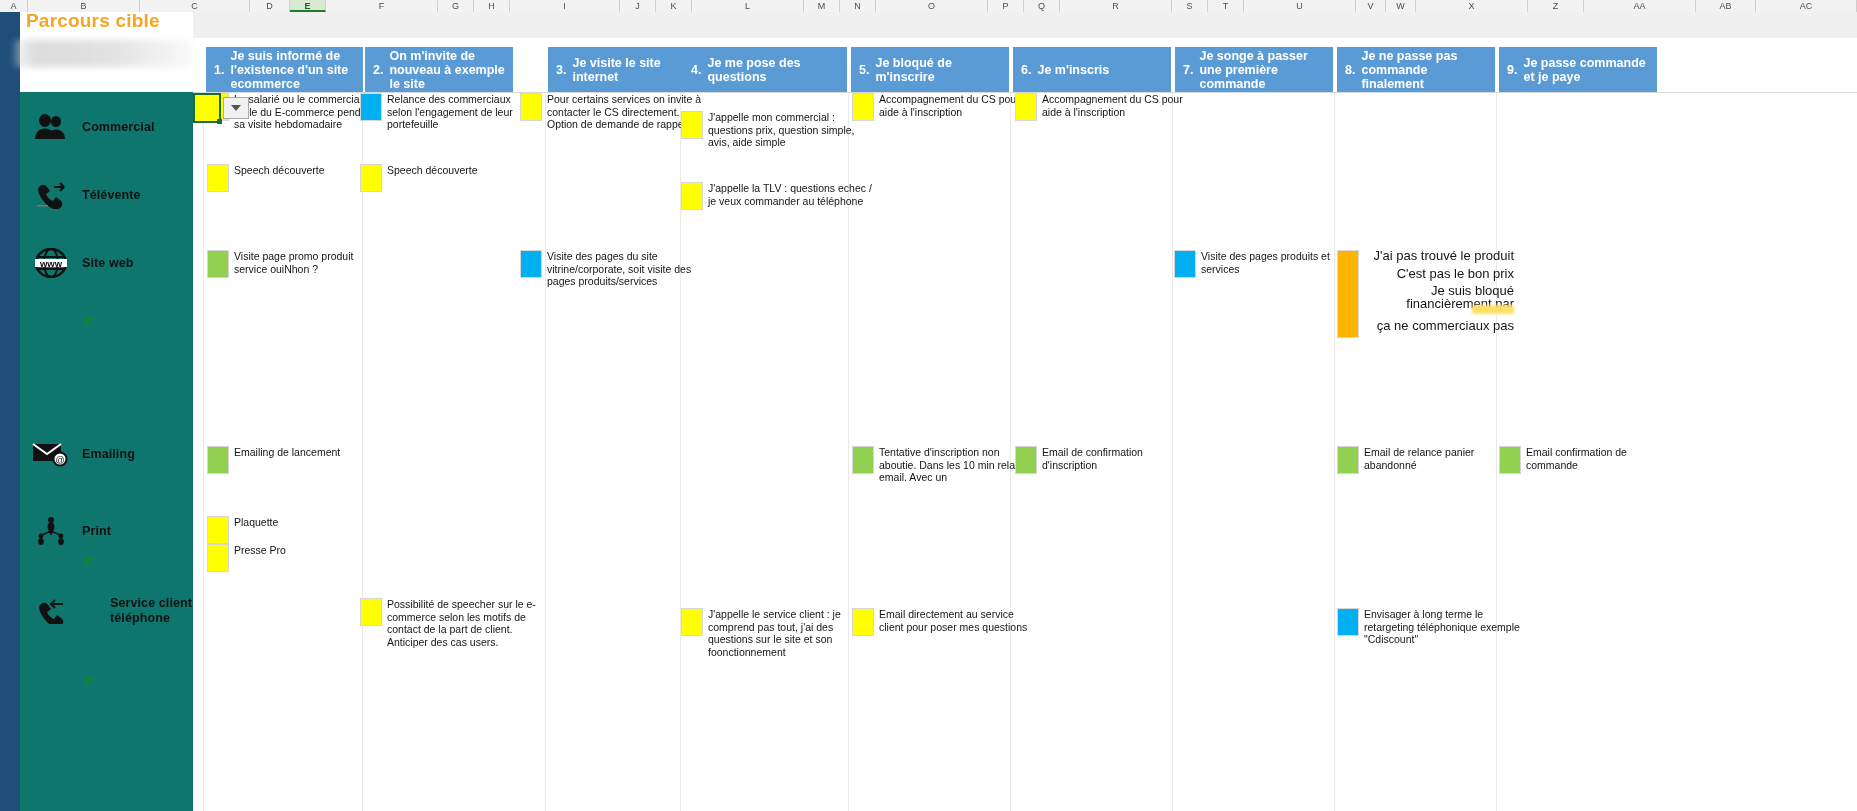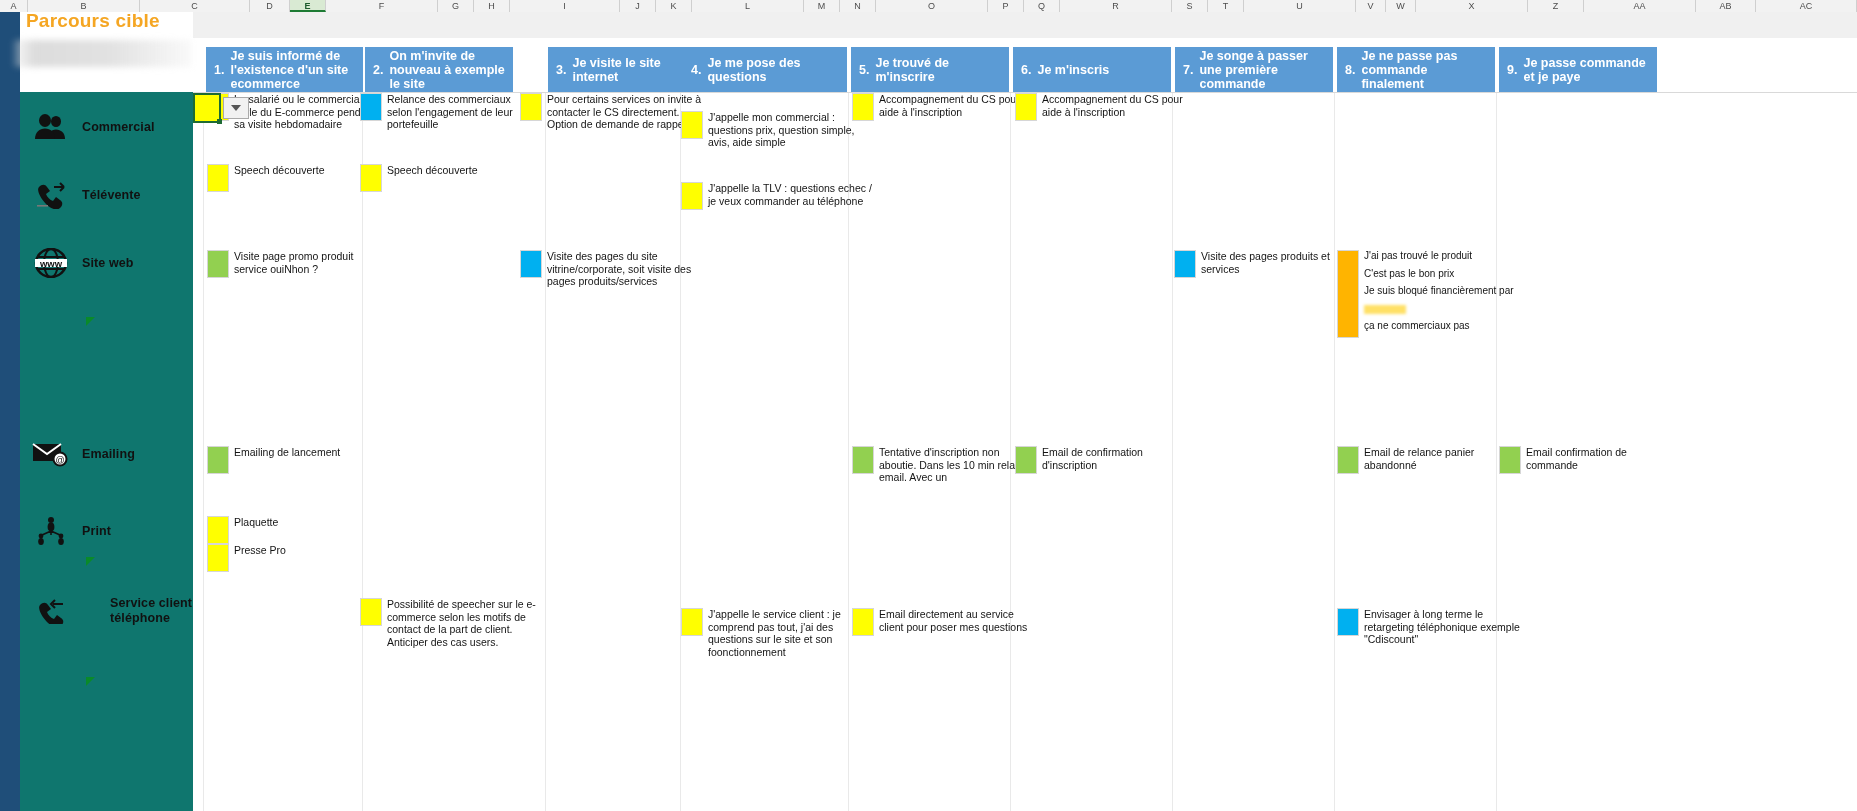--- a/index.html
+++ b/index.html
@@ -136,21 +136,21 @@
     display:block;width:0;height:0;
     border-left:5px solid transparent;border-right:5px solid transparent;
     border-top:6px solid #555;
   }
 
   
   .chip-tall{flex:0 0 auto;width:22px;border:1px solid #d6d6d6;box-sizing:border-box;}
   .chip-tall.o{background:#ffb400;}
   .chip-tall.y{background:#ffff00;}
   .stack{position:absolute;}
-  .stack-line{font-size:10px;line-height:12.5px;color:#141414;white-space:nowrap;}
+  .stack-line{font-size:13px;line-height:12.5px;color:#141414;white-space:nowrap;text-align:right;}
   .redact-sm{
     display:inline-block;width:42px;height:9px;background:#ffe066;filter:blur(1.5px);
     vertical-align:middle;
   }
 </style>
 </head>
 <body>
 
 <div id="app">
 
@@ -207,21 +207,21 @@
       <div class="stage" style="left: 355px; width: 164px;">
         <span class="stage-num">3.</span>
         <span class="stage-txt">Je visite le site internet</span>
       </div>
       <div class="stage" style="left: 490px; width: 164px;">
         <span class="stage-num">4.</span>
         <span class="stage-txt">Je me pose des questions</span>
       </div>
       <div class="stage" style="left: 658px; width: 158px;">
         <span class="stage-num">5.</span>
-        <span class="stage-txt">Je trouvé de m'inscrire</span>
+        <span class="stage-txt">Je bloqué de m'inscrire</span>
       </div>
       <div class="stage" style="left: 820px; width: 158px;">
         <span class="stage-num">6.</span>
         <span class="stage-txt">Je m'inscris</span>
       </div>
       <div class="stage" style="left: 982px; width: 158px;">
         <span class="stage-num">7.</span>
         <span class="stage-txt">Je songe à passer une première commande</span>
       </div>
       <div class="stage" style="left: 1144px; width: 158px;">

